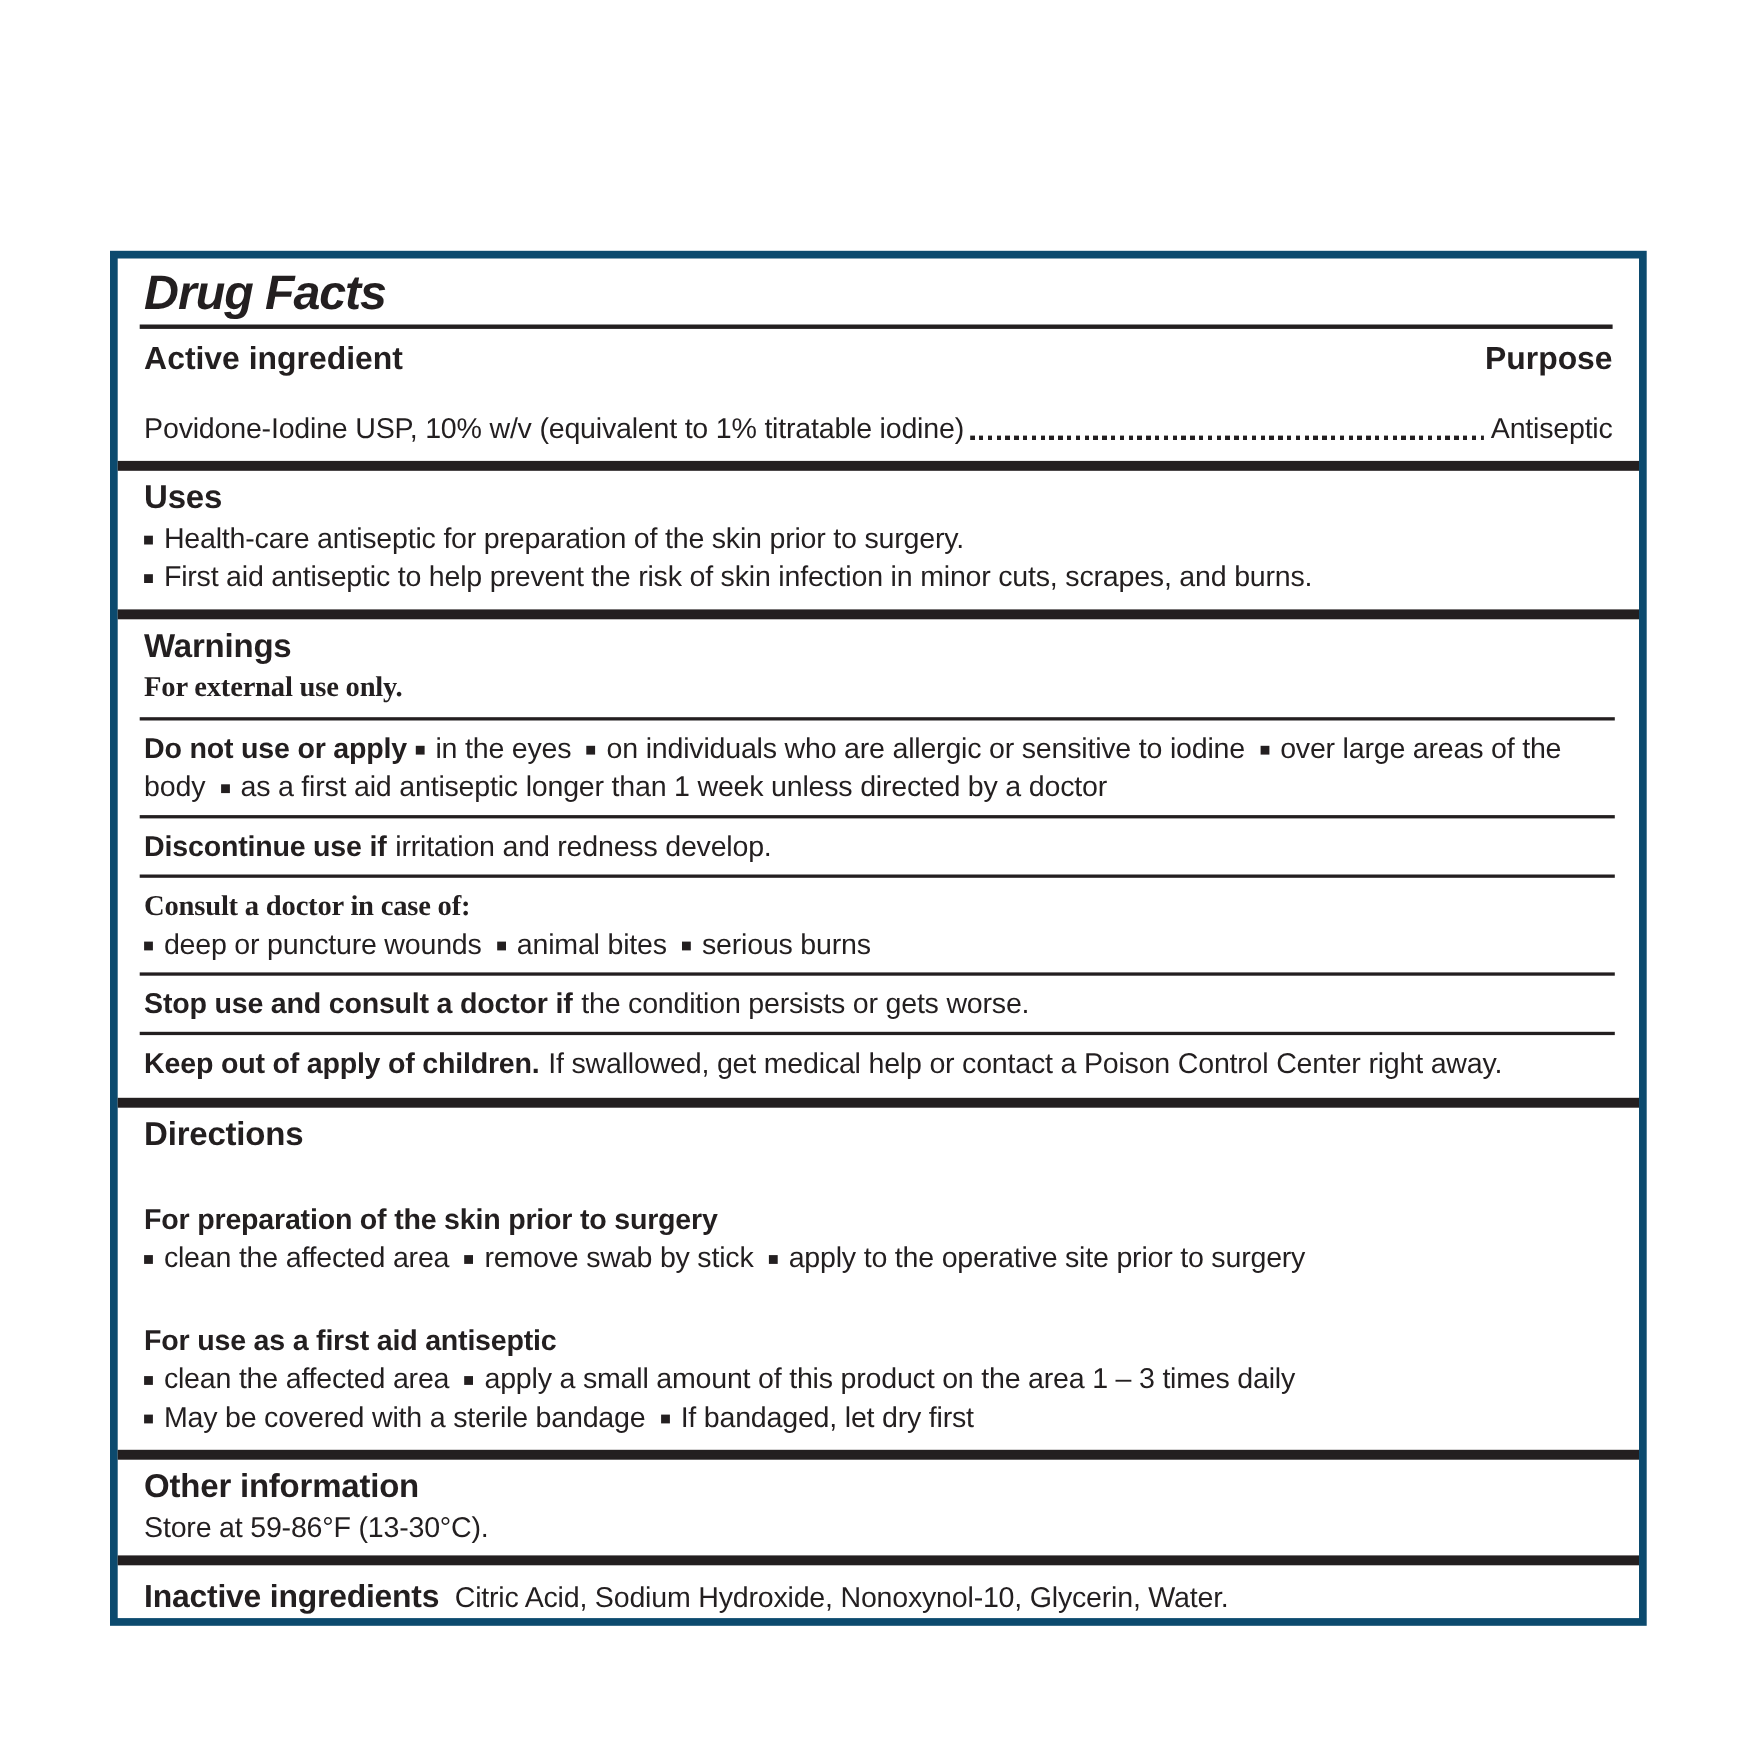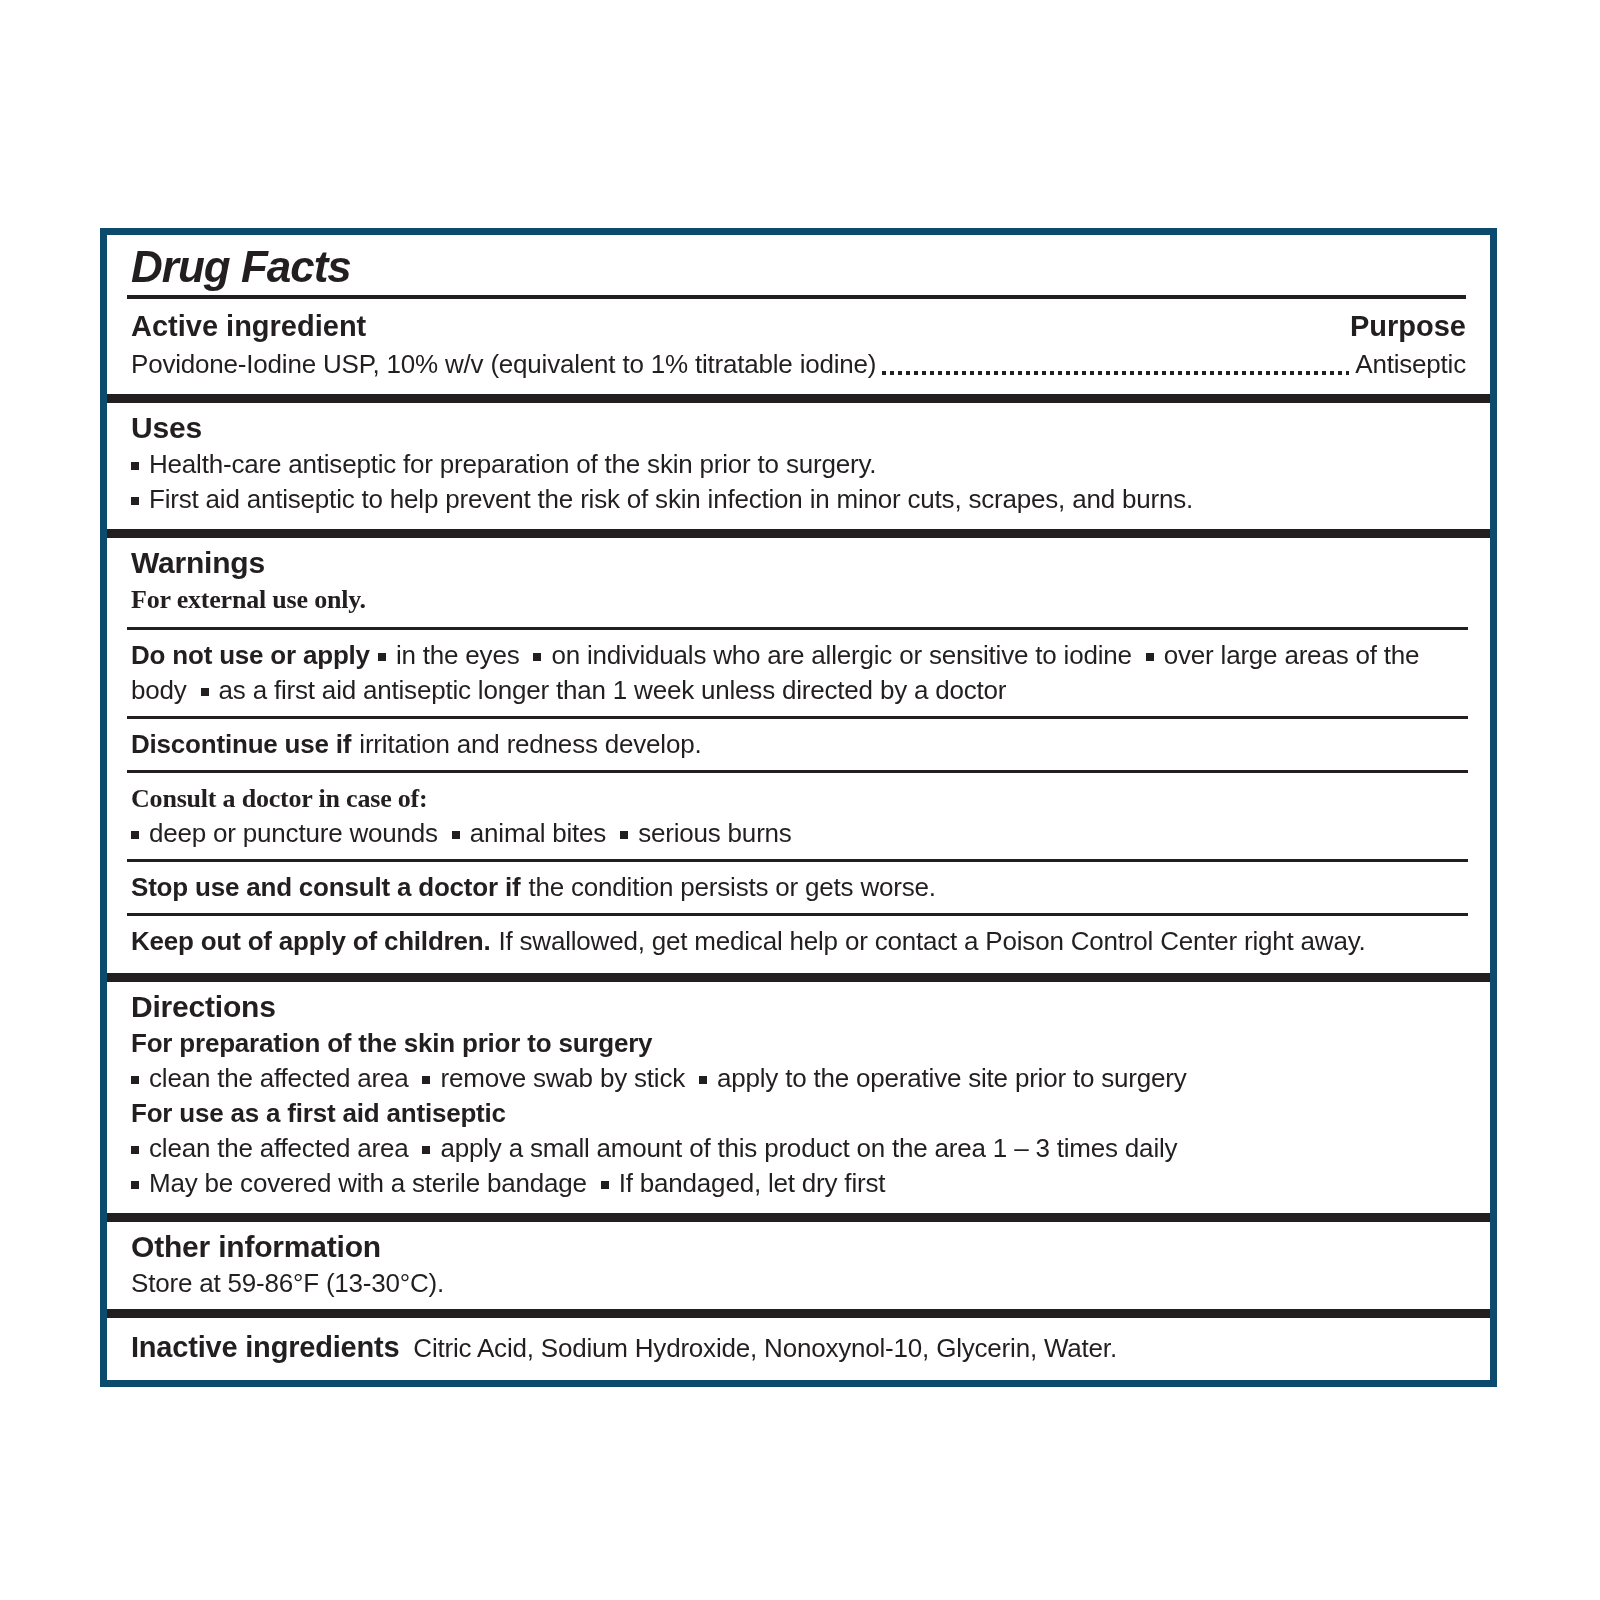--- a/index.html
+++ b/index.html
@@ -19,39 +19,39 @@
     padding:8px 24px 0 24px;line-height:48px;
   }
   .title-rule{height:4px;background:#231f20;margin:4px 24px 0 20px;}
   .hdr-row{
     display:flex;justify-content:space-between;align-items:baseline;
     padding:8px 24px 0 24px;
   }
   .heading{font-size:30px;font-weight:bold;line-height:38px;}
   .body-text{font-size:26px;line-height:35px;letter-spacing:-0.2px;}
   .bold{font-weight:bold;font-family:Liberation Serif, serif;}
-  .leader-row{display:flex;align-items:baseline;padding:2px 24px 12px 24px;}
+  .leader-row{display:flex;align-items:baseline;padding:2px 24px 12px 24px;margin-top:25px;}
   .leader-row .ing{white-space:nowrap;}
   .leader-fill{
     flex:1;height:4px;align-self:flex-end;margin:0 6px 7px 6px;
     background-image:repeating-linear-gradient(to right,#231f20 0 4px,transparent 4px 8px);
   }
   .divider{height:9px;background:#231f20;}
   .thin-rule{height:3px;background:#231f20;margin:0 22px 0 20px;}
   .section{padding-top:6px;padding-bottom:12px;}
   .sub-block{padding:8px 24px 8px 24px;}
   .sq{
     display:inline-block;width:8px;height:8px;background:#231f20;
     margin-right:10px;margin-bottom:3px;
   }
   .sq.mid{margin-left:14px;}
   .lead{font-weight:bold;margin-right:8px;}
   .bullet-line{padding-left:0;}
   .uses-list div{padding:0;}
-  .subhead{font-weight:bold;}
+  .subhead{font-weight:bold;margin-top:40px;}
 </style>
 </head>
 <body>
 
 <div class="sheet">
   <div class="box">
 
     <div class="title">Drug Facts</div>
     <div class="title-rule"></div>
 
@@ -131,18 +131,18 @@
 
     <div class="divider"></div>
 
     <div class="section pad body-text" style="padding-bottom:8px">
       <div class="heading">Other information</div>
       <div>Store at 59-86°F (13-30°C).</div>
     </div>
 
     <div class="divider"></div>
 
-    <div class="section pad body-text" style="padding-top:10px;padding-bottom:14px">
+    <div class="section pad body-text" style="padding-top:10px;padding-bottom:0">
       <span class="heading" style="font-size:29px;margin-right:14px">Inactive ingredients</span><span>Citric Acid, Sodium Hydroxide, Nonoxynol-10, Glycerin, Water.</span>
     </div>
 
   </div>
 </div>
 
 </body></html>

